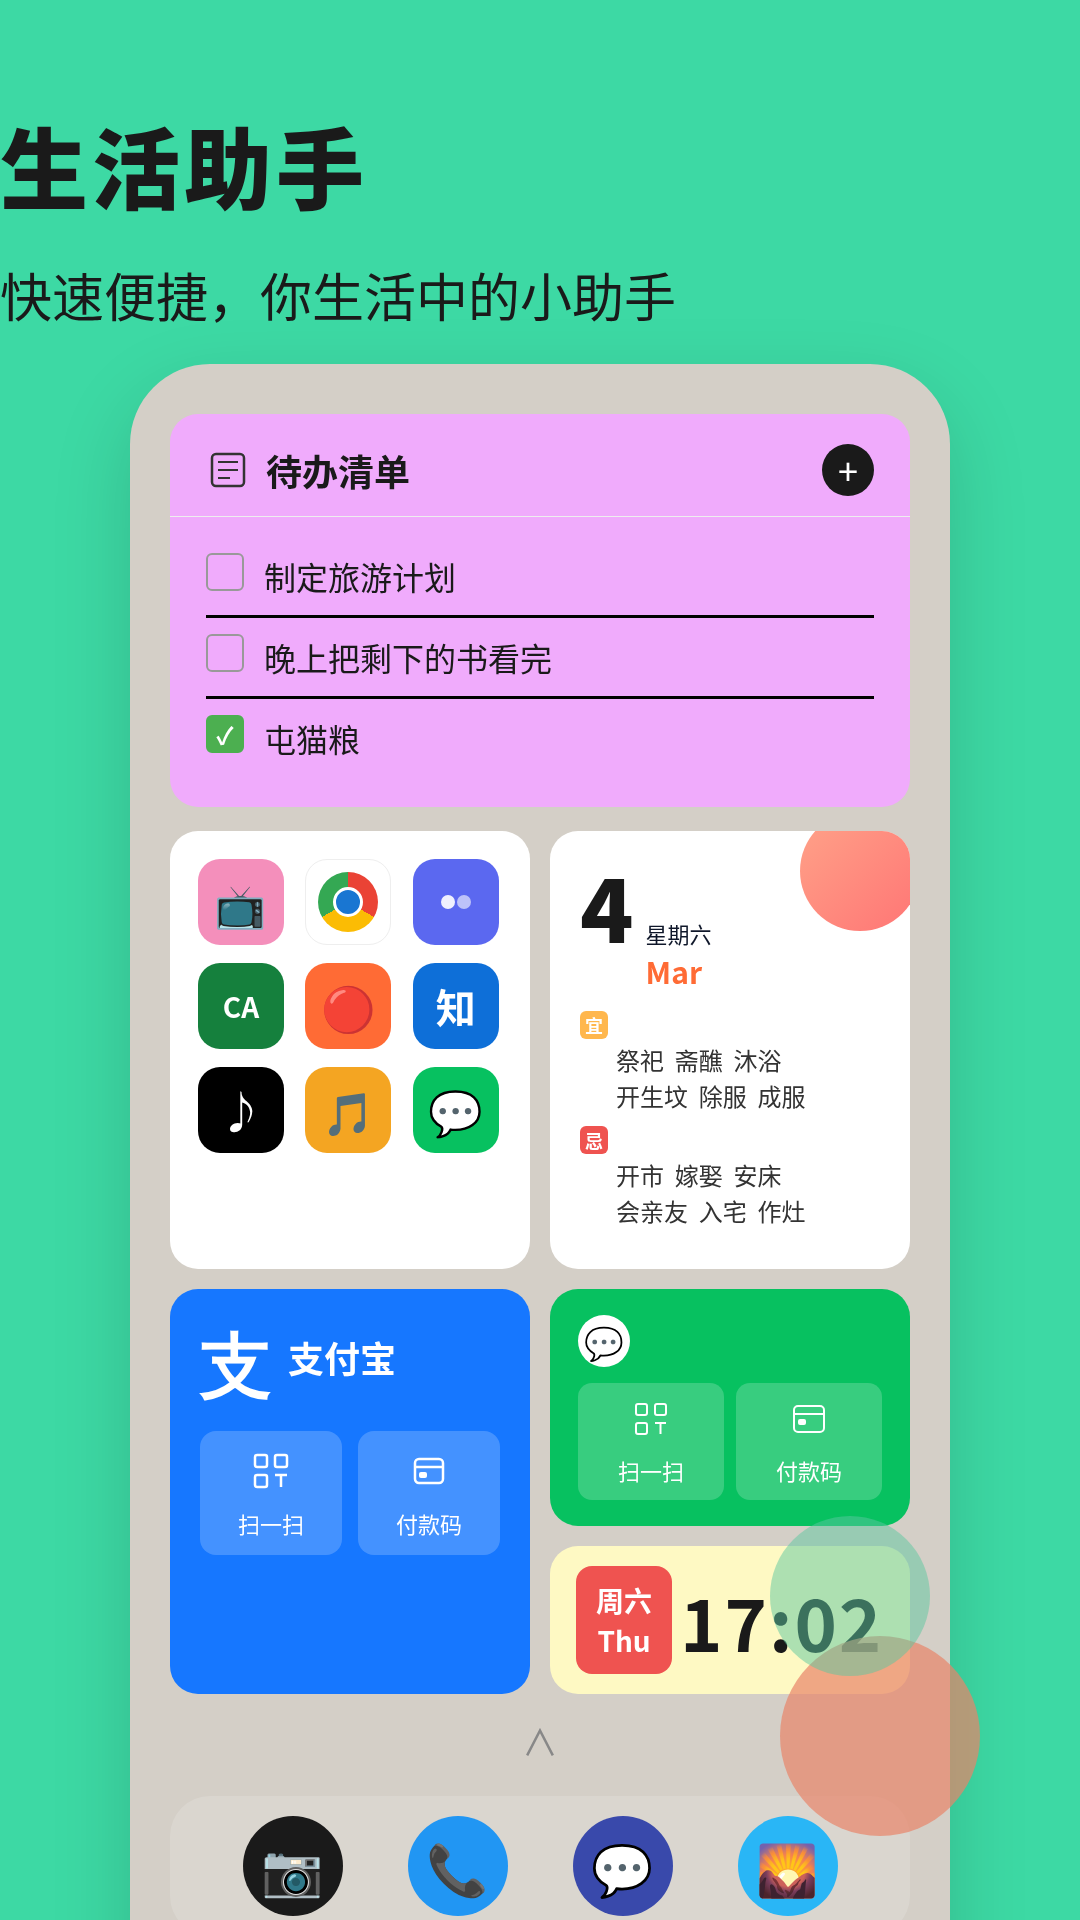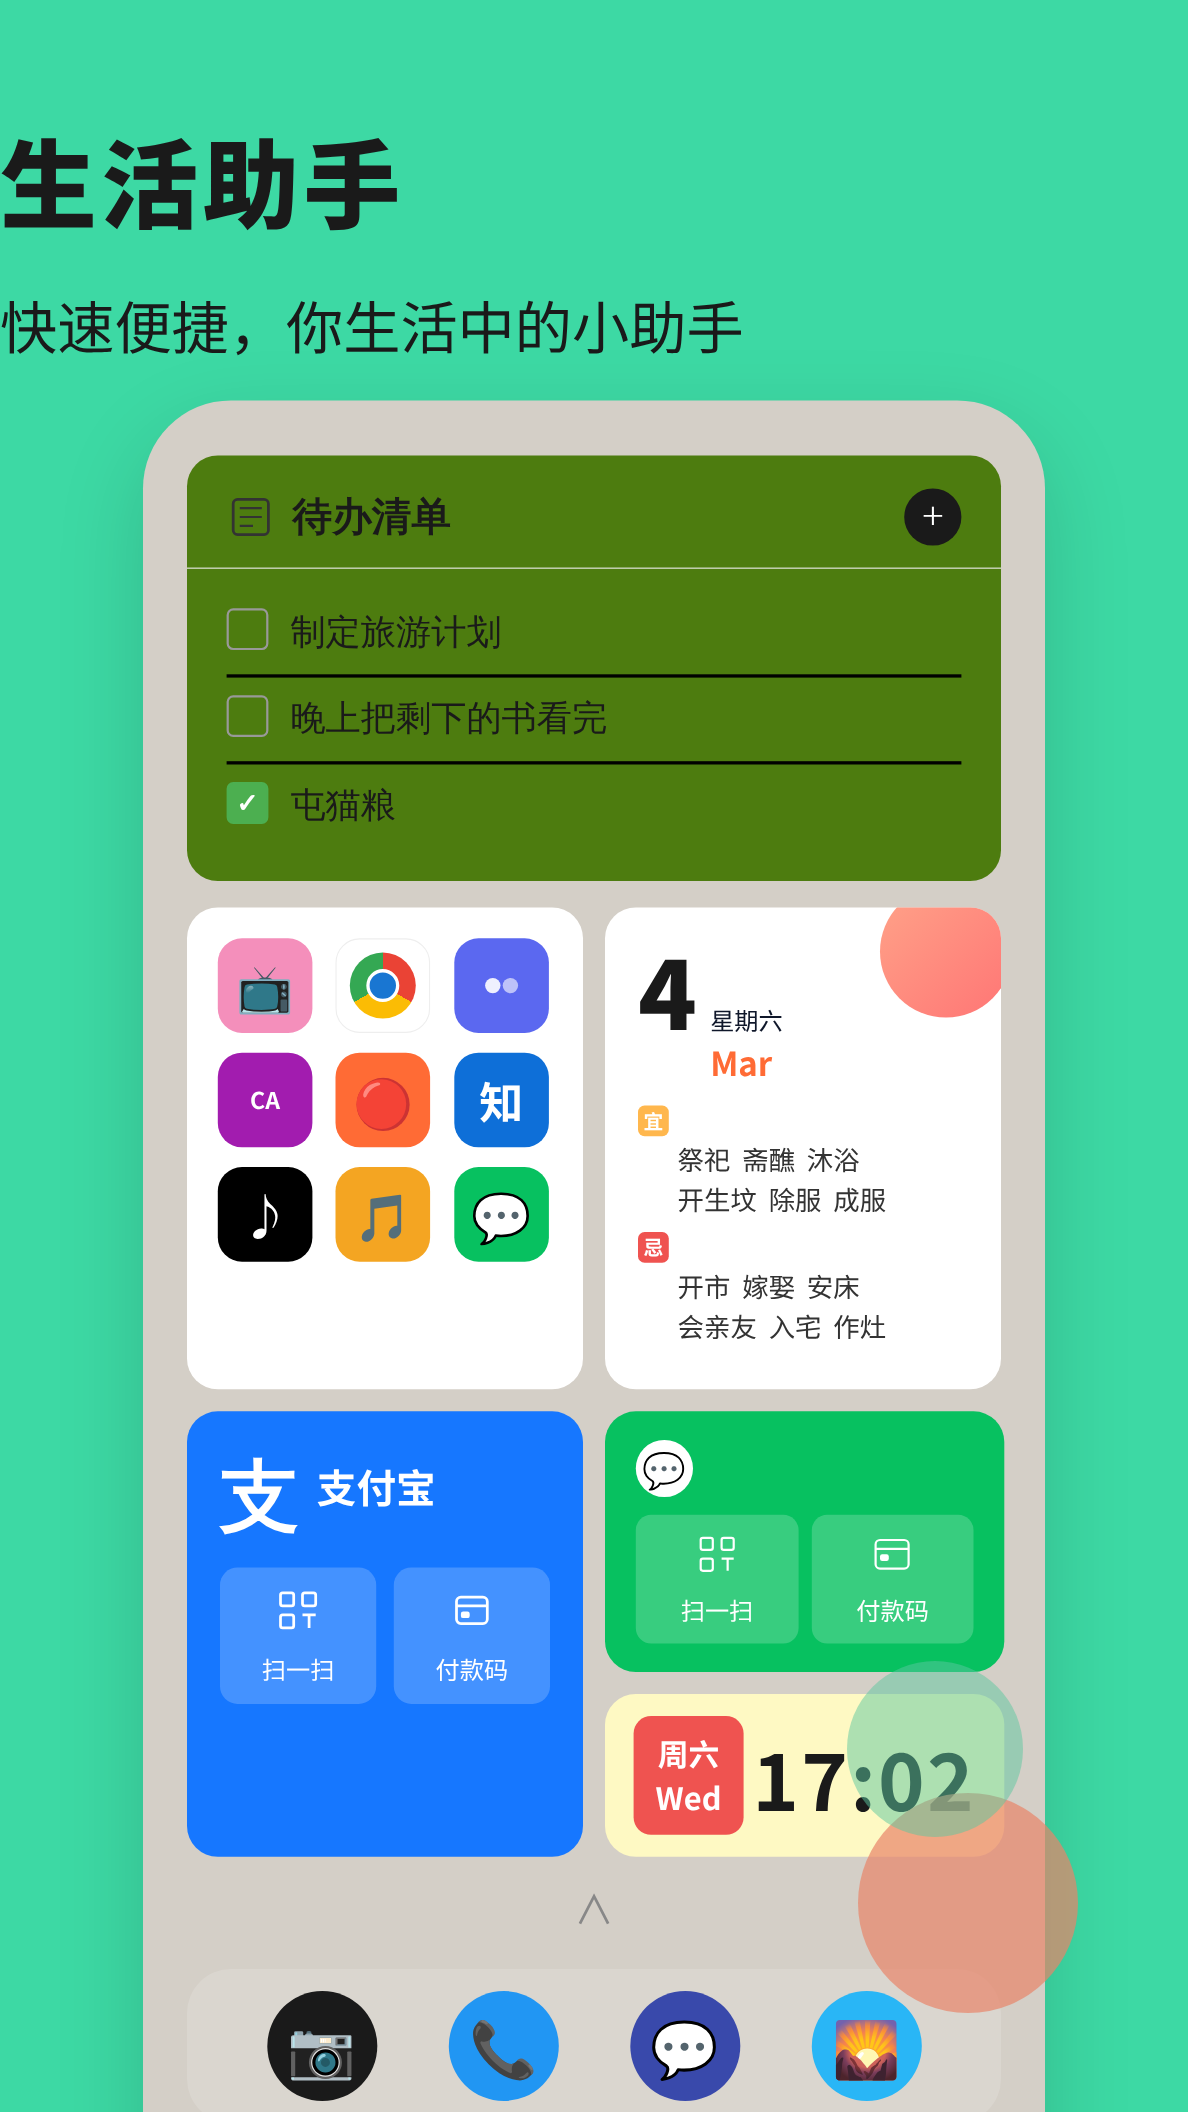--- a/index.html
+++ b/index.html
@@ -62,25 +62,24 @@
       height: 160px;
       background: #5BC8A0;
       border-radius: 50%;
       bottom: 360px;
       right: 20px;
       opacity: 0.5;
     }
 
     
     .todo-widget {
-      background: #4d7c0f;
+      background: #f0abfc;
       border-radius: 28px;
       padding: 30px 36px;
       margin-bottom: 24px;
-      font-family: Liberation Serif, serif;
     }
     .todo-header {
       display: flex;
       align-items: center;
       justify-content: space-between;
       margin-bottom: 20px;
     }
     .todo-header-left {
       display: flex;
       align-items: center;
@@ -511,21 +510,21 @@
           <div class="chrome-icon"></div>
         </div>
 
         <div class="app-icon blue-app" style="background:#5B68F0;">
           <svg width="48" height="48" viewBox="0 0 48 48" fill="none">
             <circle cx="16" cy="24" r="7" fill="#fff" opacity="0.9"></circle>
             <circle cx="32" cy="24" r="7" fill="#fff" opacity="0.6"></circle>
           </svg>
         </div>
 
-        <div class="app-icon green-ca" style="background:#a21caf; color:#fff; font-size:21px; font-weight:700;">
+        <div class="app-icon green-ca" style="background:#15803d; color:#fff; font-size:28px; font-weight:700;">
           <span>CA</span>
         </div>
 
         <div class="app-icon weibo" style="background:#FF6B35;">
           <span style="font-size:44px;">🔴</span>
         </div>
 
         <div class="app-icon zhihu" style="background:#0E6FD8; color:#fff; font-size:40px; font-weight:700;">
           <span>知</span>
         </div>
@@ -628,21 +627,21 @@
               </svg>
             </div>
             <span class="wechat-action-label">付款码</span>
           </div>
         </div>
       </div>
 
       <div class="clock-widget">
         <div class="clock-day-badge">
           <div class="clock-weekday">周六</div>
-          <div class="clock-weekday-en">Wed</div>
+          <div class="clock-weekday-en">Thu</div>
         </div>
         <div class="clock-time">17:02</div>
       </div>
 
     </div>
   </div>
 
   <div class="chevron-up">
     <span>∧</span>
   </div>

